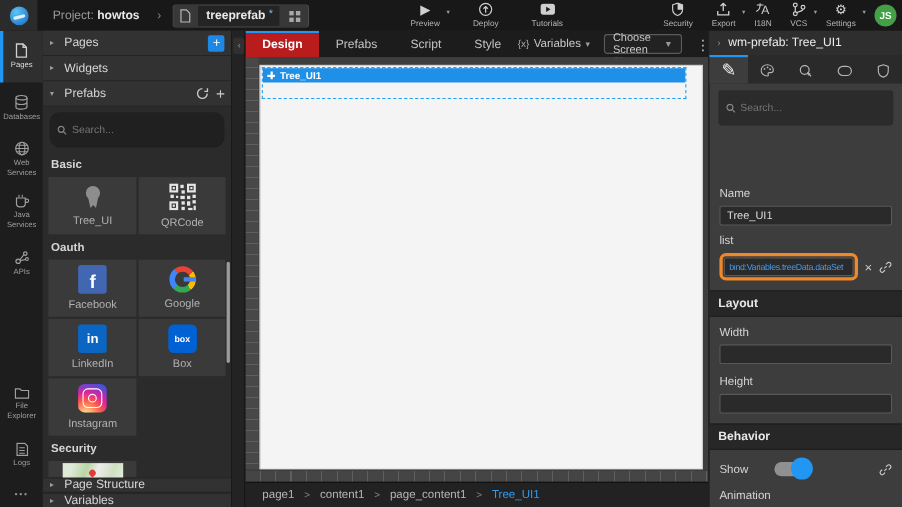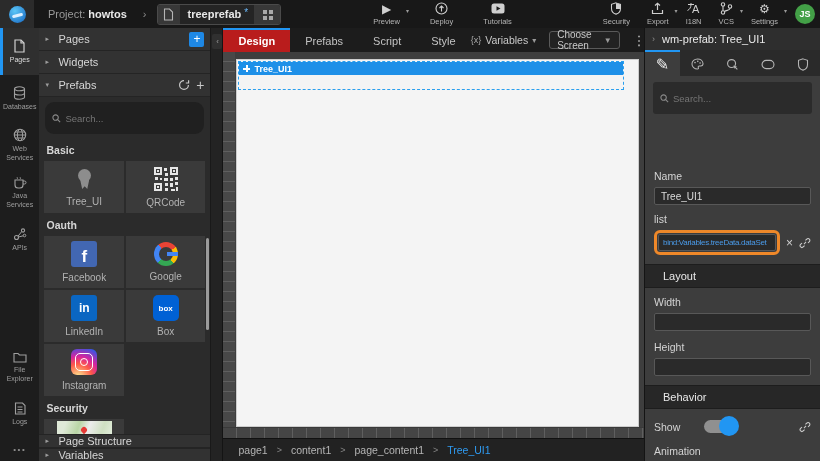--- a/index.html
+++ b/index.html
@@ -117,21 +117,21 @@
   .rp-search .search-box { background:#2b2b2b; border-radius:3px; height:18px; }
   .rp-body { flex:1; font-size:10.5px; color:#d4d4d4; overflow:hidden;margin-top:44px; }
   .pad { padding:0 9px; }
   .plabel { margin:8px 0 5px; }
   .pinput { width:100%; height:18px; background:#2a2a2a; border:1px solid #585858; border-radius:2px; color:#ddd; font-size:10px; padding:0 6px; font-family:"Liberation Sans",sans-serif; outline:none; }
   .bind-row { display:flex; align-items:center; gap:5px; }
   .bind-box { flex:1; min-width:0; border:3px solid #ef8829; border-radius:6px; padding:1px; }
   .bind-input { width:100%; height:17px; background:#2a2a2a; border:1px solid #585858; border-radius:2px; color:#4a9ae8; font-size:8px; letter-spacing:-0.3px; padding:0 4px; font-family:"Liberation Sans",sans-serif; outline:none; }
   .x-btn { color:#cfcfcf; font-size:12px; cursor:pointer; padding:0 1px; }
   .link-btn { color:#cfcfcf; cursor:pointer; display:flex; }
-  .sec-hdr { margin-top:9px; background:#272727; border-top:1px solid #1d1d1d; border-bottom:1px solid #1d1d1d; padding:5px 18px; font-size:11px; color:#e8e8e8; font-weight:normal; }
+  .sec-hdr { margin-top:9px; background:#272727; border-top:1px solid #1d1d1d; border-bottom:1px solid #1d1d1d; padding:5px 8px; font-size:11px; color:#e8e8e8; font-weight:bold; }
   .show-row { display:flex; align-items:center; margin-top:11px; }
   .toggle { width:33px; height:13px; background:#909090; border-radius:7px; position:relative; margin-left:24px; cursor:pointer; }
   .toggle::after { content:""; position:absolute; right:-2px; top:-4px; width:20px; height:20px; border-radius:50%; background:#2196f3; }
   .show-link { margin-left:auto; }
   .sel-input { display:flex; align-items:center; justify-content:flex-end; }
 </style>
 </head>
 <body>
 
 <div class="app">

